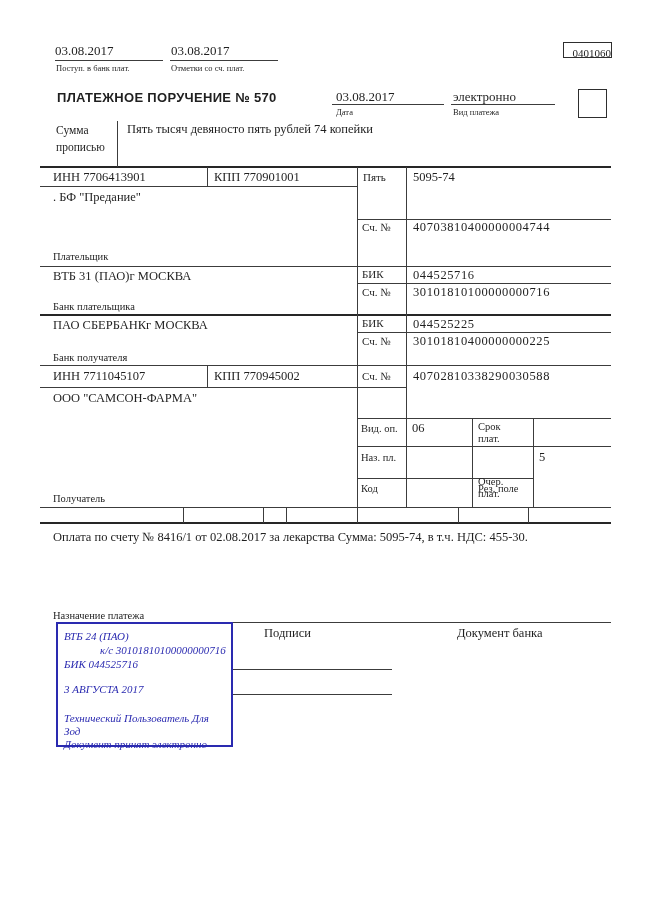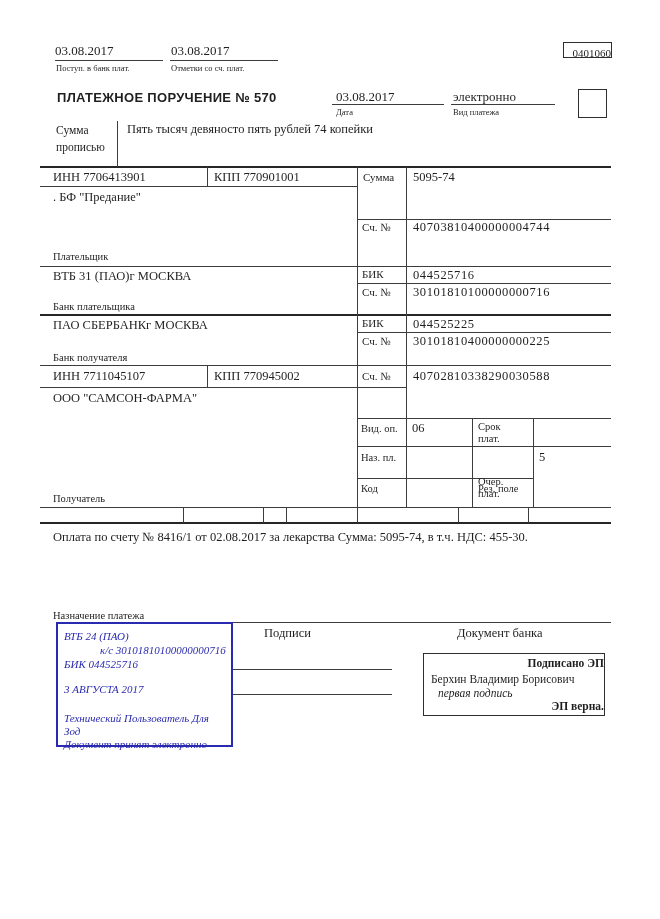--- a/index.html
+++ b/index.html
@@ -77,21 +77,21 @@
   <div class="t cap" style="left:336px;top:108px">Дата</div>
   <div class="t" style="left:453px;top:90px;font-size:13px">электронно</div>
   <div class="t cap" style="left:453px;top:108px">Вид платежа</div>
   <div class="box" style="left:578px;top:89px;width:29px;height:29px"></div>
 
   <div class="t wrap" style="left:56px;top:122px;width:58px;font-size:11.5px;line-height:17px">Сумма прописью</div>
   <div class="t" style="left:127px;top:122px">Пять тысяч девяносто пять рублей 74 копейки</div>
 
   <div class="t" style="left:53px;top:170px">ИНН 7706413901</div>
   <div class="t" style="left:214px;top:170px">КПП 770901001</div>
-  <div class="t cell" style="left:363px;top:171px">Сумма</div>
+  <div class="t cell" style="left:363px;top:171px">Пять</div>
   <div class="t" style="left:413px;top:170px">5095-74</div>
   <div class="t" style="left:53px;top:190px">. БФ "Предание"</div>
   <div class="t cell" style="left:362px;top:221px">Сч. №</div>
   <div class="t num" style="left:413px;top:220px">40703810400000004744</div>
   <div class="t lbl" style="left:53px;top:251px">Плательщик</div>
 
   <div class="t" style="left:53px;top:269px">ВТБ 31 (ПАО)г МОСКВА</div>
   <div class="t cell" style="left:362px;top:268px">БИК</div>
   <div class="t num" style="left:413px;top:268px">044525716</div>
   <div class="t cell" style="left:362px;top:286px">Сч. №</div>
@@ -130,20 +130,14 @@
   <div class="stampbox" style="left: 56px; top: 622px; width: 177px; height: 125px; border-color: rgb(42, 42, 176); font-style: italic;">
     <div class="t stampc" style="left: 6px; top: 5px; color: rgb(42, 42, 176);">ВТБ 24 (ПАО)</div>
     <div class="t stampc" style="left: 6px; top: 19px; color: rgb(42, 42, 176); margin-left: 36px;">к/с 30101810100000000716</div>
     <div class="t stampc" style="left: 6px; top: 33px; color: rgb(42, 42, 176);">БИК 044525716</div>
     <div class="t stampc" style="left: 6px; top: 58px; color: rgb(42, 42, 176);">3 АВГУСТА 2017</div>
     <div class="t stampc" style="left: 6px; top: 87px; color: rgb(42, 42, 176);">Технический Пользователь Для</div>
     <div class="t stampc" style="left: 6px; top: 100px; color: rgb(42, 42, 176);">Зод</div>
     <div class="t stampc" style="left: 6px; top: 113px; color: rgb(42, 42, 176);">Документ принят электронно</div>
   </div>
 
-  <div class="markbox" style="left:423px;top:653px;width:182px;height:63px">
-    <div class="t b ctr" style="left:0;top:3px;width:180px;font-size:11.5px">Подписано ЭП</div>
-    <div class="t" style="left:7px;top:19px;font-size:11.5px">Берхин Владимир Борисович</div>
-    <div class="t i" style="left:14px;top:33px;font-size:11.5px">первая подпись</div>
-    <div class="t b ctr" style="left:0;top:46px;width:180px;font-size:11.5px">ЭП верна.</div>
-  </div>
 
 </div>
 
 </body></html>

